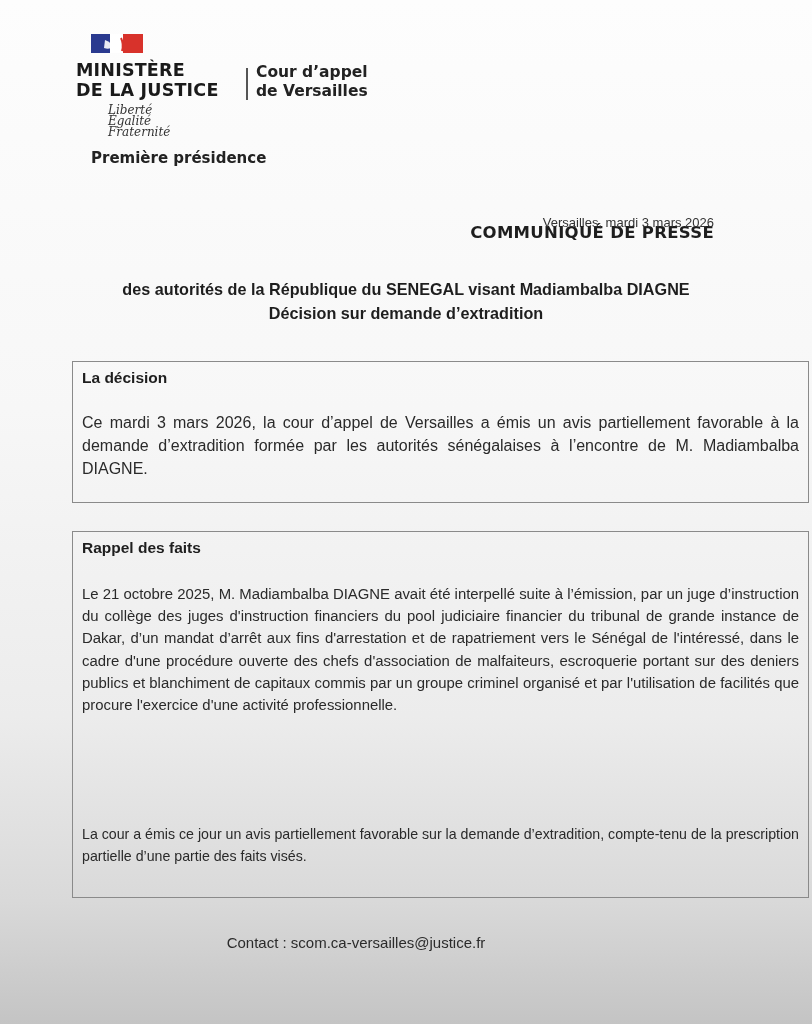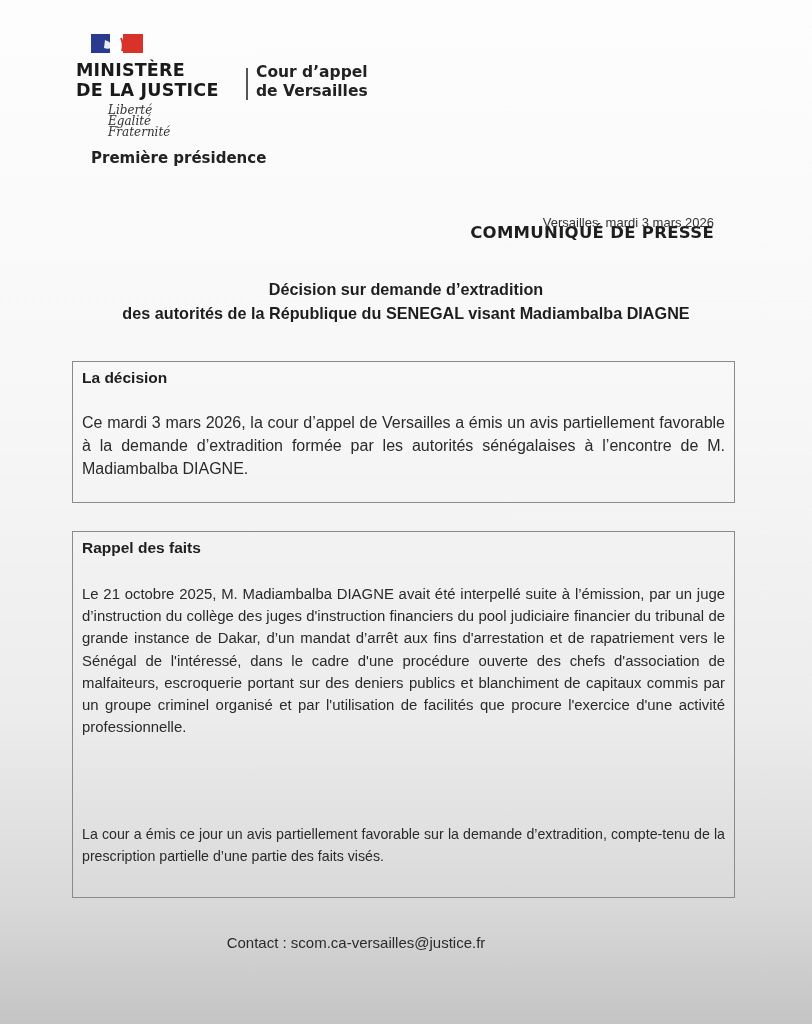--- a/index.html
+++ b/index.html
@@ -83,21 +83,21 @@
       text-align: center;
       font-family: "Liberation Sans", sans-serif;
       font-weight: bold;
       font-size: 16.2px;
       line-height: 24px;
       color: #1e1e1e;
     }
 
     
     .box {
-      left: 72px; width: 663px;
+      left: 72px; width: 737px;
       border: 1.5px solid #8a8a8a;
       box-sizing: border-box;
     }
     .box1 { top: 361px; height: 142px; }
     .box2 { top: 523px; height: 367px; margin-top: 8px; }
     .box-heading {
       position: absolute; left: 9px; top: 7px;
       font-family: "Liberation Sans", sans-serif;
       font-weight: bold;
       font-size: 15.5px;
@@ -154,22 +154,22 @@
   <div>Égalité</div>
   <div>Fraternité</div>
 </div>
 
 <div class="abs presidence">Première présidence</div>
 
 <div class="abs press-title">COMMUNIQUÉ DE PRESSE</div>
 <div class="abs press-date">Versailles, mardi 3 mars 2026</div>
 
 <div class="abs doc-title">
+  <div>des autorités de la République du SENEGAL visant Madiambalba DIAGNE</div>
   <div>Décision sur demande d’extradition</div>
-  <div>des autorités de la République du SENEGAL visant Madiambalba DIAGNE</div>
 </div>
 
 <div class="abs box box1">
   <div class="box-heading">La décision</div>
   <div class="box-body">Ce mardi 3 mars 2026, la cour d’appel de Versailles a émis un avis partiellement favorable à la demande d’extradition formée par les autorités sénégalaises à l’encontre de M. Madiambalba DIAGNE.</div>
 </div>
 
 <div class="abs box box2">
   <div class="box-heading">Rappel des faits</div>
   <div class="box-body p1">Le 21 octobre 2025, M. Madiambalba DIAGNE avait été interpellé suite à l’émission, par un juge d’instruction du collège des juges d'instruction financiers du pool judiciaire financier du tribunal de grande instance de Dakar, d’un mandat d’arrêt aux fins d'arrestation et de rapatriement vers le Sénégal de l'intéressé, dans le cadre d'une procédure ouverte des chefs d'association de malfaiteurs, escroquerie portant sur des deniers publics et blanchiment de capitaux commis par un groupe criminel organisé et par l'utilisation  de facilités que procure l'exercice d'une activité professionnelle.</div>

